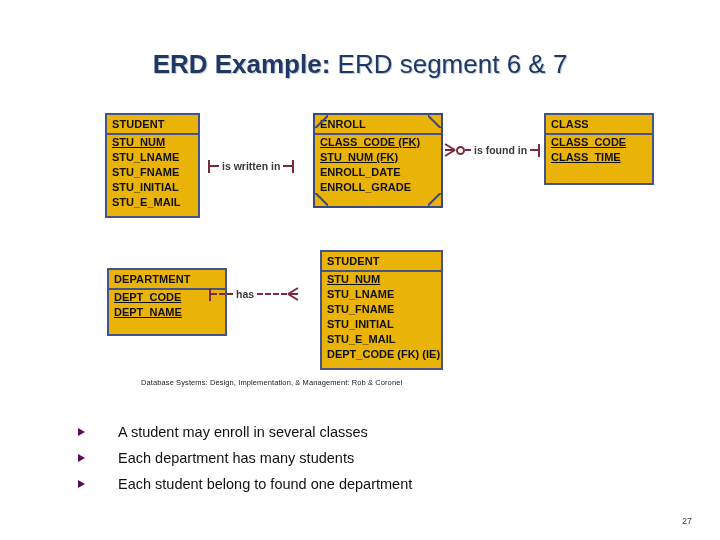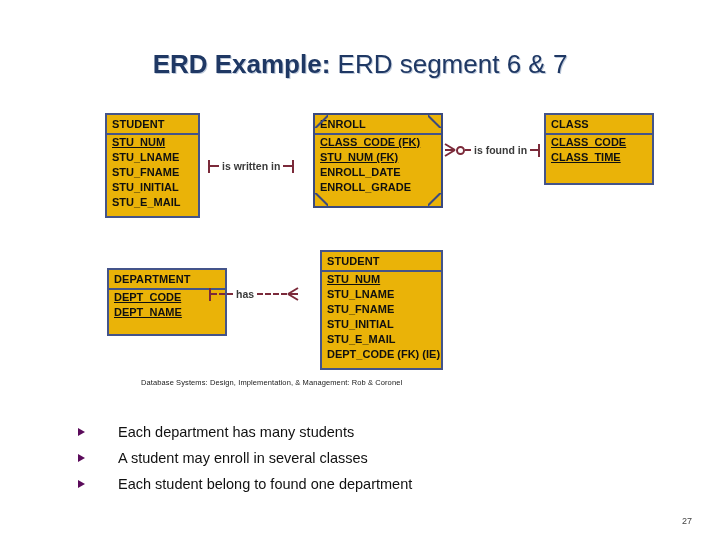--- a/index.html
+++ b/index.html
@@ -296,27 +296,27 @@
   </div>
 
   <div class="erd-caption">Database Systems: Design, Implementation, &amp; Management: Rob &amp; Coronel</div>
 </div>
 
 <div class="bullets">
   <div class="bullet-row">
     <div class="bullet-mark">
         <div class="tri"></div>
       </div>
-    <div class="bullet-text">Each department has many students</div>
+    <div class="bullet-text">A student may enroll in several classes</div>
   </div>
   <div class="bullet-row">
     <div class="bullet-mark">
         <div class="tri"></div>
       </div>
-    <div class="bullet-text">A student may enroll in several classes</div>
+    <div class="bullet-text">Each department has many students</div>
   </div>
   <div class="bullet-row">
     <div class="bullet-mark">
         <div class="tri"></div>
       </div>
     <div class="bullet-text">Each student belong to found one department</div>
   </div>
 </div>
 
 <div class="page-num">27</div>

